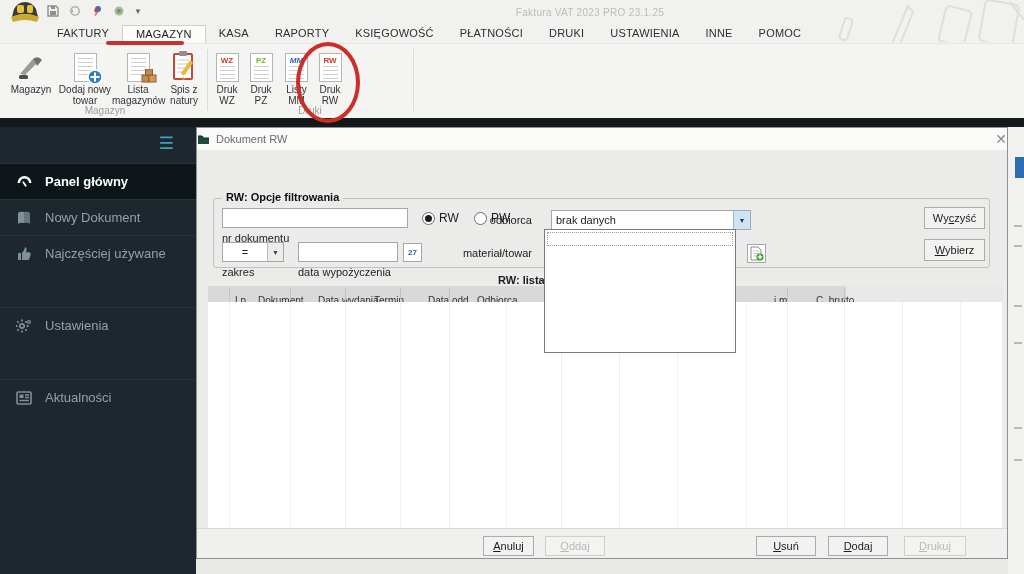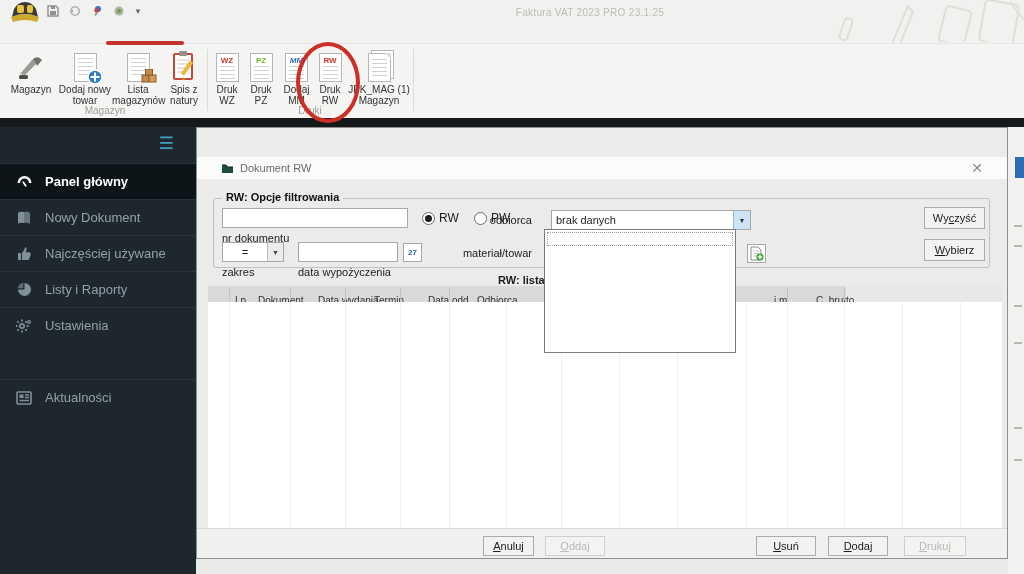--- a/index.html
+++ b/index.html
@@ -48,21 +48,21 @@
     gap:12px; padding-left:15px; color:#93a1a8; font-size:13px; border-top:1px solid #28343b; cursor:pointer; }
   .sb-item .sic { width:18px; display:flex; justify-content:center; }
   .sb-item svg { fill:#7f9098; }
   .sb-item.active { background:#0d1519; color:#ffffff; font-weight:bold; }
   .sb-item.active svg { fill:#ffffff; }
 
   
   .dialog { position:absolute; left:196px; top:127px; width:812px; height:432px;
     background:#ebebea; border:1px solid #8f8f8f; font-size:11px; color:#1c1c1c; }
   .dlg-title { height:22px; background:#fbfbfa; display:flex; align-items:center; gap:6px;
-    padding:0 24px; font-size:11px; color:#6b6b6b;margin-top:29px; }
+    padding:0 0; font-size:11px; color:#6b6b6b; }
   .dlg-close { margin-left:auto; font-size:14px; color:#8a8a8a; cursor:pointer; line-height:14px; }
   .dlg-header { position:absolute; left:6px; right:6px; top:25px; height:31px; background:#3b3b3b;
     color:#fff; font-weight:bold; font-size:12px; display:flex; align-items:center; padding-left:13px; }
 
   .gbox { position:absolute; left:16px; top:70px; width:777px; height:70px;
     border:1px solid #c2c2c0; border-radius:3px; }
   .gbox-title { position:absolute; top:-8px; left:8px; background:#ebebea; padding:0 4px;
     font-weight:bold; font-size:11px; color:#0f0f0f; }
   .tinput { position:absolute; background:#fff; border:1px solid #a7a7a5; height:20px;
     font-size:11px; padding:0 3px; font-family:"Liberation Sans",sans-serif; }
@@ -165,20 +165,32 @@
       <g fill="none" stroke="#dededb" stroke-width="2">
         <rect x="28" y="18" width="8" height="22" rx="3" transform="rotate(18 32 29)"></rect>
         <path d="M78 44 L94 6 L99 12 L86 44"></path>
         <rect x="128" y="8" width="26" height="36" rx="4" transform="rotate(14 141 26)"></rect>
         <rect x="168" y="2" width="34" height="42" rx="5" transform="rotate(10 185 23)"></rect>
         <path d="M196 2 L210 20"></path>
       </g>
     </svg>
   </div>
 
+  <div class="tabrow">
+    <div class="tab">FAKTURY</div>
+    <div class="tab active">MAGAZYN</div>
+    <div class="tab">KASA</div>
+    <div class="tab">RAPORTY</div>
+    <div class="tab">KSIĘGOWOŚĆ</div>
+    <div class="tab">PŁATNOŚCI</div>
+    <div class="tab">DRUKI</div>
+    <div class="tab">USTAWIENIA</div>
+    <div class="tab">INNE</div>
+    <div class="tab">POMOC</div>
+  </div>
 
   <div class="ribbon">
 
     <div class="rbtn" style="left:6px;width:50px">
       <div class="ric">
         <svg width="32" height="32" viewBox="0 0 32 32">
             <path d="M5 24 L17 10 q3-3 6 0 l1 1 -14 14z" fill="#9a9a97"></path>
             <path d="M18 9 q5-4 9 1 l-5 6 q-1-4-4-7z" fill="#70706d"></path>
             <rect x="4" y="25" width="9" height="4" rx="1.5" fill="#4d4d4b"></rect>
           </svg>
@@ -252,42 +264,33 @@
       <div class="rlabel">Druk PZ</div>
     </div>
 
     <div class="rbtn" style="left:280px;width:33px">
       <div class="ric">
         <div class="page-icon">
             <span class="pcode" style="color: rgb(42, 102, 181); font-style: italic;">MM</span>
             <span class="plines"></span>
           </div>
       </div>
-      <div class="rlabel">Dodaj MM</div>
+      <div class="rlabel">Listy MM</div>
     </div>
 
     <div class="rbtn" style="left:315px;width:30px">
       <div class="ric">
         <div class="page-icon">
             <span class="pcode" style="color: rgb(208, 58, 43);">RW</span>
             <span class="plines"></span>
           </div>
       </div>
       <div class="rlabel">Druk RW</div>
     </div>
 
-    <div class="rbtn" style="left:348px;width:62px">
-      <div class="ric">
-        <div class="page-icon" style="box-shadow:3px -3px 0 -1px #fff, 3px -3px 0 0 #b5b5b3">
-            <span class="pfold"></span>
-            <span class="plines" style="top:5px;height:18px"></span>
-          </div>
-      </div>
-      <div class="rlabel">JPK_MAG (1) Magazyn</div>
-    </div>
 
     <div class="rsep" style="left:413px"></div>
 
     <div class="rgroup-label" style="left:60px;width:90px">Magazyn</div>
     <div class="rgroup-label" style="left:265px;width:90px">Druki</div>
   </div>
 
   <div class="darkband"></div>
 
   <div class="sidebar">
@@ -316,29 +319,20 @@
     <div class="sb-item" style="top:108px">
       <span class="sic">
         <svg width="15" height="15" viewBox="0 0 15 15">
             <rect x="1" y="7" width="3" height="7" rx="0.5"></rect>
             <path d="M5 14h5.5c1 0 1.8-.6 2-1.5l1.2-4C14 7.4 13.3 6.3 12.2 6.3H9l.6-3.2C9.8 2 9.1 1.2 8.2 1.2L6.5 5 5 6.8z"></path>
           </svg>
       </span>
       <span>Najczęściej używane</span>
     </div>
 
-    <div class="sb-item" style="top:144px">
-      <span class="sic">
-        <svg width="15" height="15" viewBox="0 0 15 15">
-            <path d="M7.5 1 A6.5 6.5 0 1 1 1 7.5 L7.5 7.5z"></path>
-            <path d="M6.3 0.8 A6.5 6.5 0 0 0 0.8 6.3 L6.3 6.3z" opacity="0.65"></path>
-          </svg>
-      </span>
-      <span>Listy i Raporty</span>
-    </div>
 
     <div class="sb-item" style="top:180px">
       <span class="sic">
         <svg width="17" height="15" viewBox="0 0 17 15">
             <g>
               <circle cx="6" cy="8" r="3"></circle>
               <g stroke-width="1.8" stroke="#7f9098">
                 <path d="M6 3.4v-2M6 12.6v2M1.4 8h-2M10.6 8h2M2.7 4.7l-1.4-1.4M9.3 11.3l1.4 1.4M2.7 11.3l-1.4 1.4M9.3 4.7l1.4-1.4"></path>
               </g>
               <circle cx="6" cy="8" r="1.3" fill="#1d272d"></circle>

